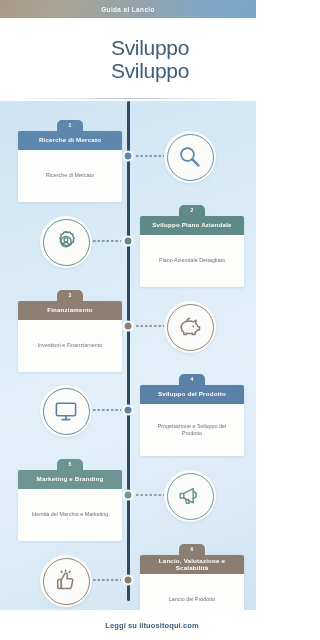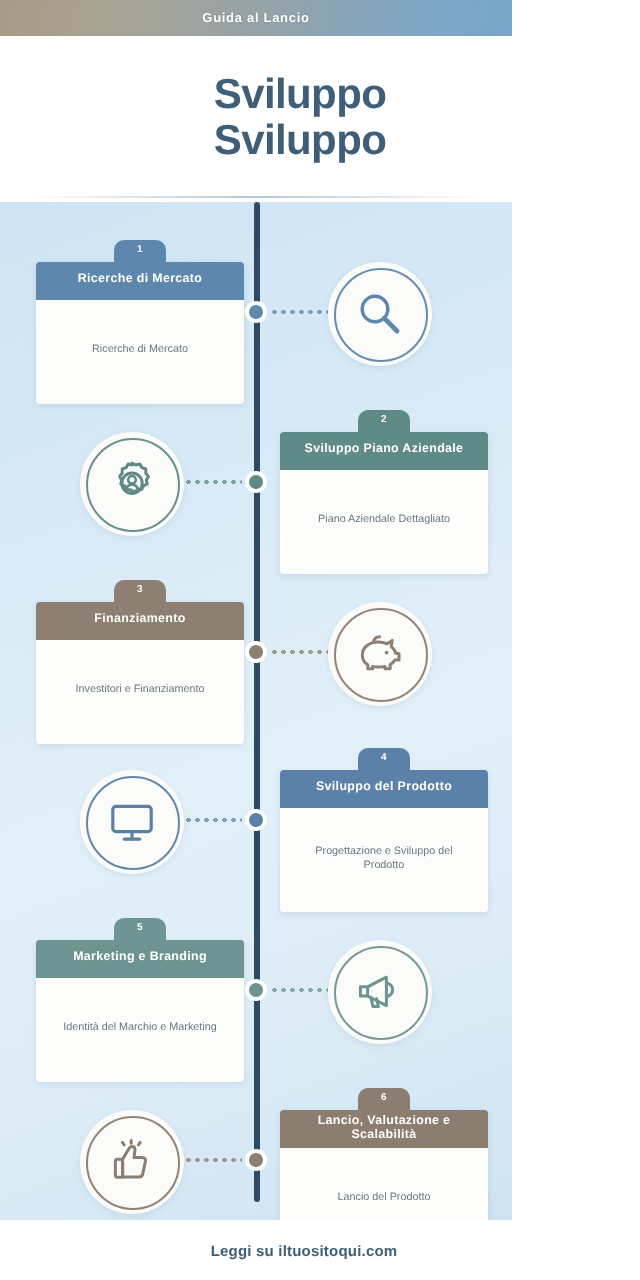--- a/index.html
+++ b/index.html
@@ -23,21 +23,21 @@
     text-shadow:0 0 1px rgba(0,0,0,.18);
   }
 
   
   .titleblock {
     position:absolute; left:0; top:18px; width:256px; height:83px;
     background:#ffffff; display:flex; flex-direction:column;
     align-items:center; justify-content:center;
   }
   .title {
-    color:#3f5e78; font-size:21px; font-weight:bold; line-height:1.06;
+    color:#3f5e78; font-size:21px; font-weight:normal; line-height:1.06;
     text-align:center; letter-spacing:-.3px;margin-left:44px;
   }
   .title-rule {
     position:absolute; left:14px; bottom:2px; width:228px; height:1px;
     background:linear-gradient(90deg,rgba(160,185,205,.0),rgba(140,170,195,.65),rgba(160,185,205,.0));
   }
 
   
   .panel {
     position:absolute; left:0; top:101px; width:256px; height:509px;

